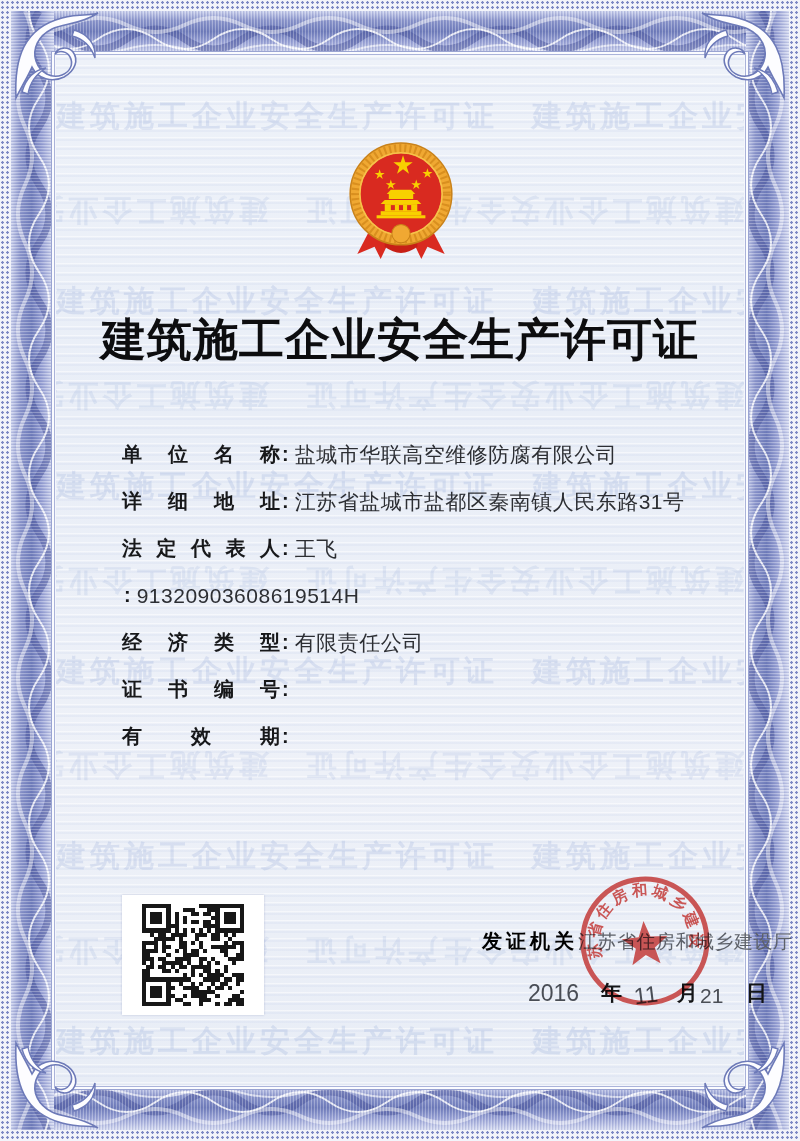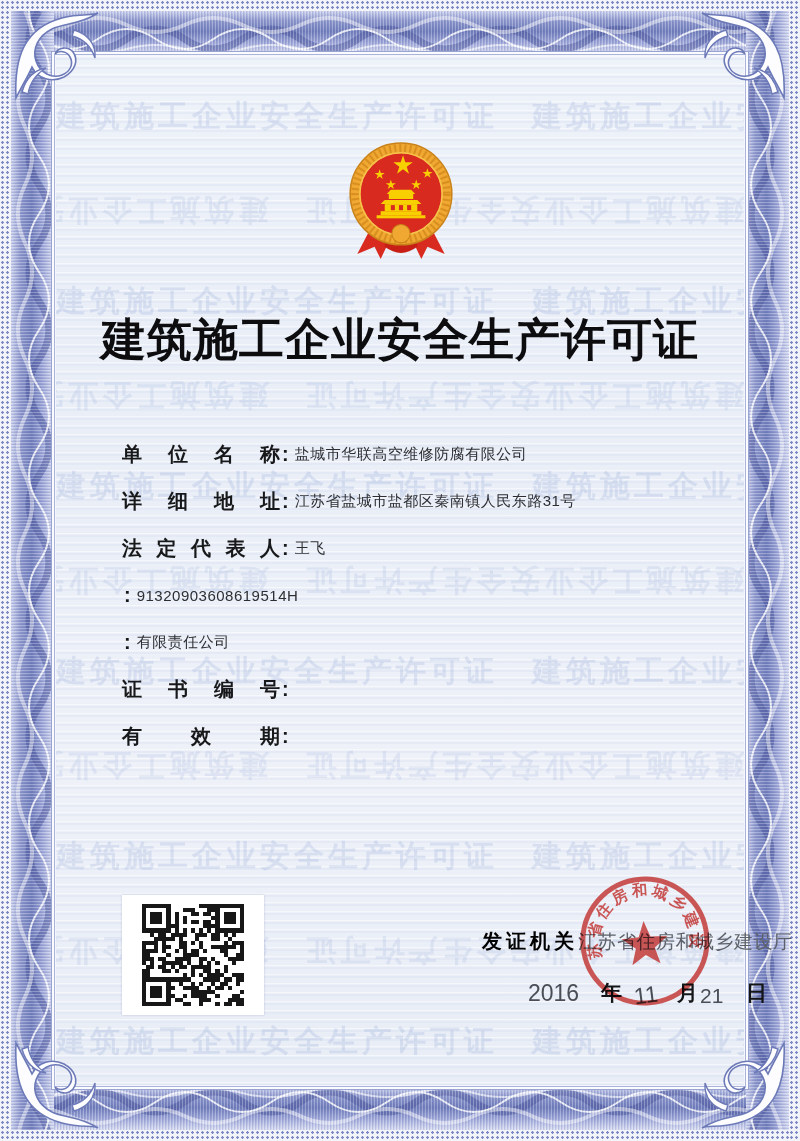--- a/index.html
+++ b/index.html
@@ -61,21 +61,21 @@
   .emblem{position:absolute;left:340px;top:134px;width:122px;height:130px;}
   .cert-title{position:absolute;left:0;top:310px;width:100%;text-align:center;
     font-size:45px;font-weight:900;color:#0d0d0f;letter-spacing:1px;
     font-family:"Liberation Sans","DejaVu Sans",sans-serif;}
 
   .fields{position:absolute;left:114px;top:438px;width:580px;margin-left:8px;}
   .field-row{display:flex;align-items:center;height:33px;margin-bottom:14px;}
   .f-label{width:158px;font-size:20px;font-weight:700;color:#17181a;
     text-align:justify;text-align-last:justify;text-justify:inter-character;}
   .f-colon{font-size:20px;font-weight:700;color:#17181a;margin:0 6px 0 2px;}
-  .f-value{font-size:15px;color:#2c2e33;letter-spacing:.5px;white-space:nowrap;}
+  .f-value{font-size:21px;color:#2c2e33;letter-spacing:.5px;white-space:nowrap;}
 
   .issuer-row{position:absolute;left:482px;top:928px;white-space:nowrap;}
   .issuer-label{font-size:20px;font-weight:700;color:#000000;letter-spacing:4px;}
   .issuer-value{font-size:19px;color:#5d6169;letter-spacing:.5px;}
 
   .date-row{position:absolute;left:0;top:976px;width:800px;height:36px;margin-left:40px;}
   .date-row span{position:absolute;white-space:nowrap;}
   .d-num{font-size:23px;color:#494d55;}
   .d-unit{font-size:21px;font-weight:700;color:#131416;}
   .d-year{left:488px;top:4px;}
@@ -223,20 +223,21 @@
       <div class="field-row">
         <span class="f-label">法定代表人</span>
           <span class="f-colon">:</span>
           <span class="f-value">王飞</span>
       </div>
       <div class="field-row">
           <span class="f-colon">:</span>
           <span class="f-value">91320903608619514H</span>
       </div>
       <div class="field-row">
+        <span class="f-label">经济类型</span>
           <span class="f-colon">:</span>
           <span class="f-value">有限责任公司</span>
       </div>
       <div class="field-row">
         <span class="f-label">证书编号</span>
           <span class="f-colon">:</span>
       </div>
       <div class="field-row">
         <span class="f-label">有效期</span>
           <span class="f-colon">:</span>

